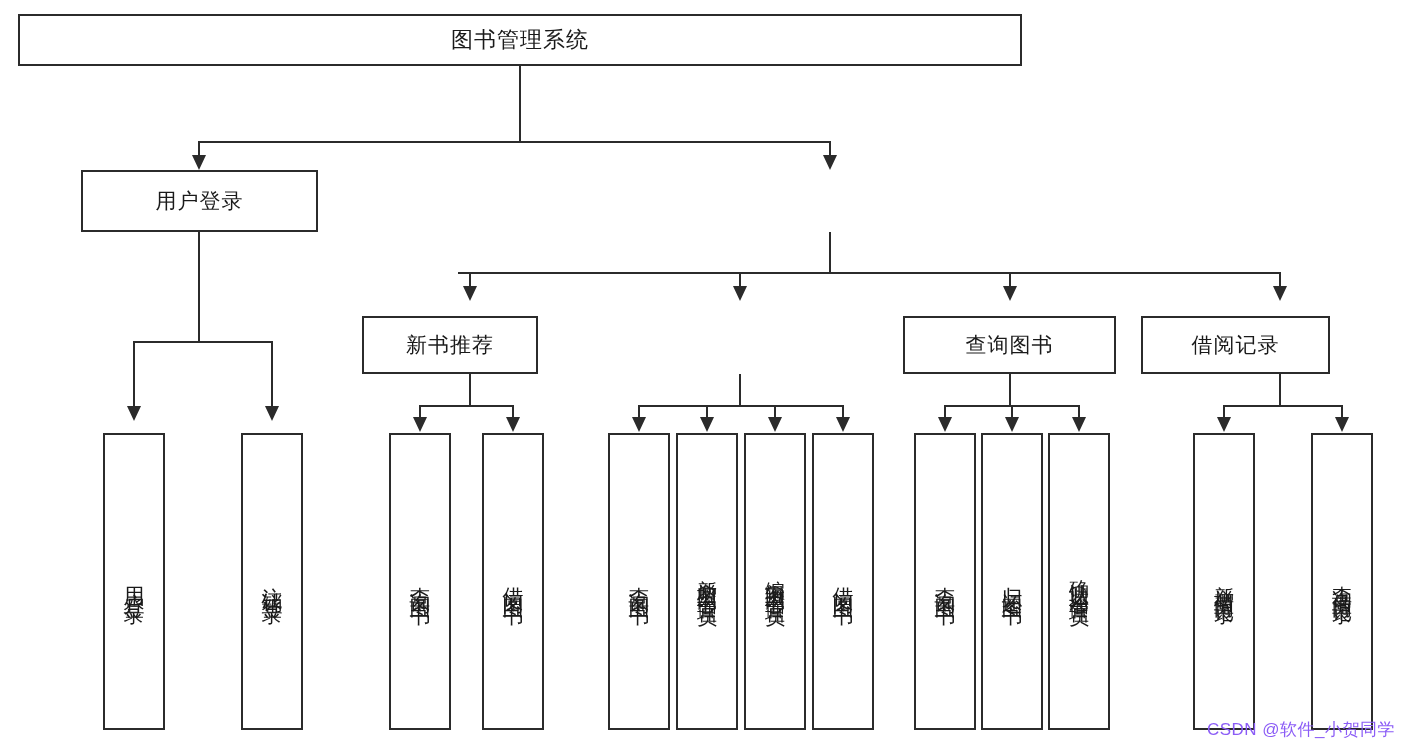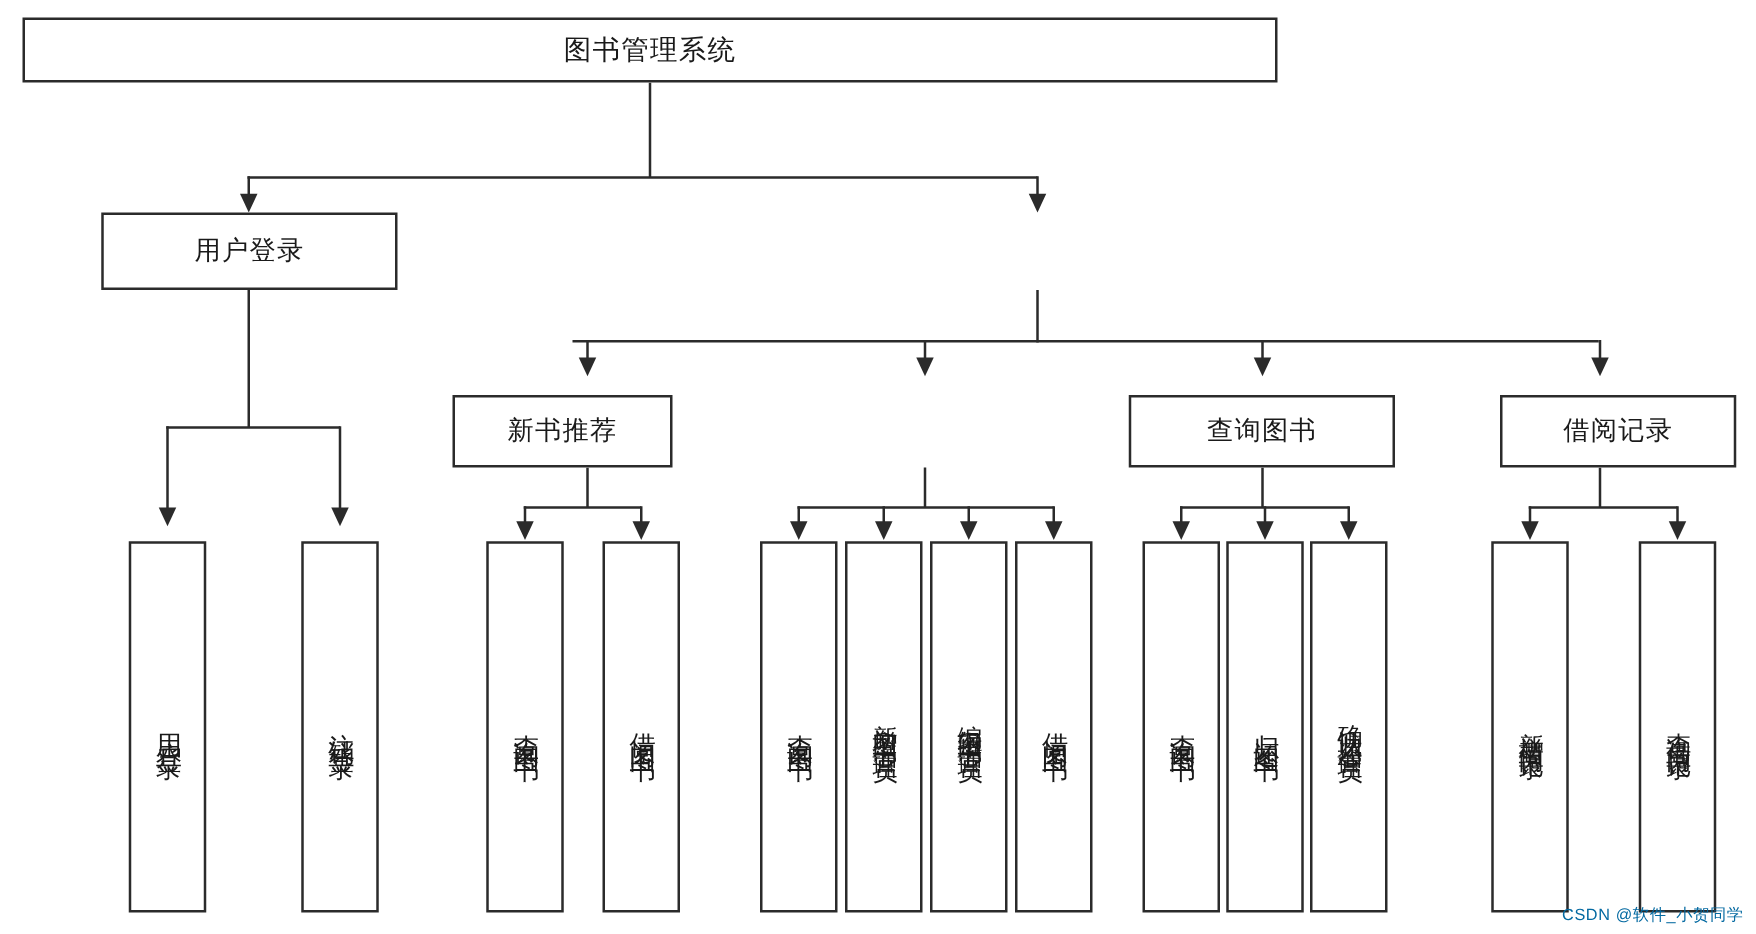--- a/index.html
+++ b/index.html
@@ -75,22 +75,22 @@
     border-left: 7px solid transparent;
     border-right: 7px solid transparent;
     border-top: 15px solid #2b2b2b;
     z-index: 2;
   }
   
   #watermark {
     position: absolute;
     right: 10px;
     bottom: 6px;
-    font-size: 13px;
-    color: #0369a1;
+    font-size: 17px;
+    color: #8b5cf6;
     letter-spacing: 0.5px;
     z-index: 5;
     white-space: nowrap;
     font-family: "Liberation Sans", "DejaVu Sans", sans-serif;
   }
 </style>
 </head>
 <body>
 
 <div id="canvas">
@@ -125,21 +125,21 @@
   <div class="vline" style="left:1009px; top:272px; height:16px;"></div>
   <div class="arrow" style="left:1003px; top:286px;"></div>
   <div class="vline" style="left:1279px; top:272px; height:16px;"></div>
   <div class="arrow" style="left:1273px; top:286px;"></div>
 
   <div class="node horiz" style="left:362px; top:316px; width:176px; height:58px;">新书推荐</div>
 
 
   <div class="node horiz" style="left:903px; top:316px; width:213px; height:58px;">查询图书</div>
 
-  <div class="node horiz" style="left:1200px; top:316px; width:189px; height:58px;">借阅记录</div>
+  <div class="node horiz" style="left:1141px; top:316px; width:189px; height:58px;">借阅记录</div>
 
   <div class="vline" style="left:469px; top:374px; height:32px;"></div>
   <div class="hline" style="left:419px; top:405px; width:94px;"></div>
   <div class="vline" style="left:419px; top:405px; height:14px;"></div>
   <div class="arrow" style="left:413px; top:417px;"></div>
   <div class="vline" style="left:512px; top:405px; height:14px;"></div>
   <div class="arrow" style="left:506px; top:417px;"></div>
 
   <div class="vline" style="left:739px; top:374px; height:32px;"></div>
   <div class="hline" style="left:638px; top:405px; width:205px;"></div>

